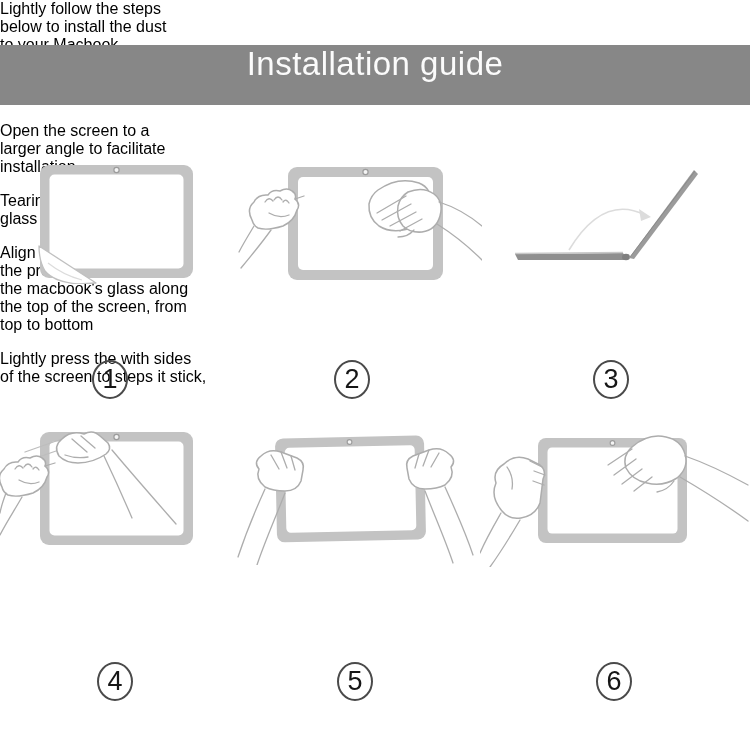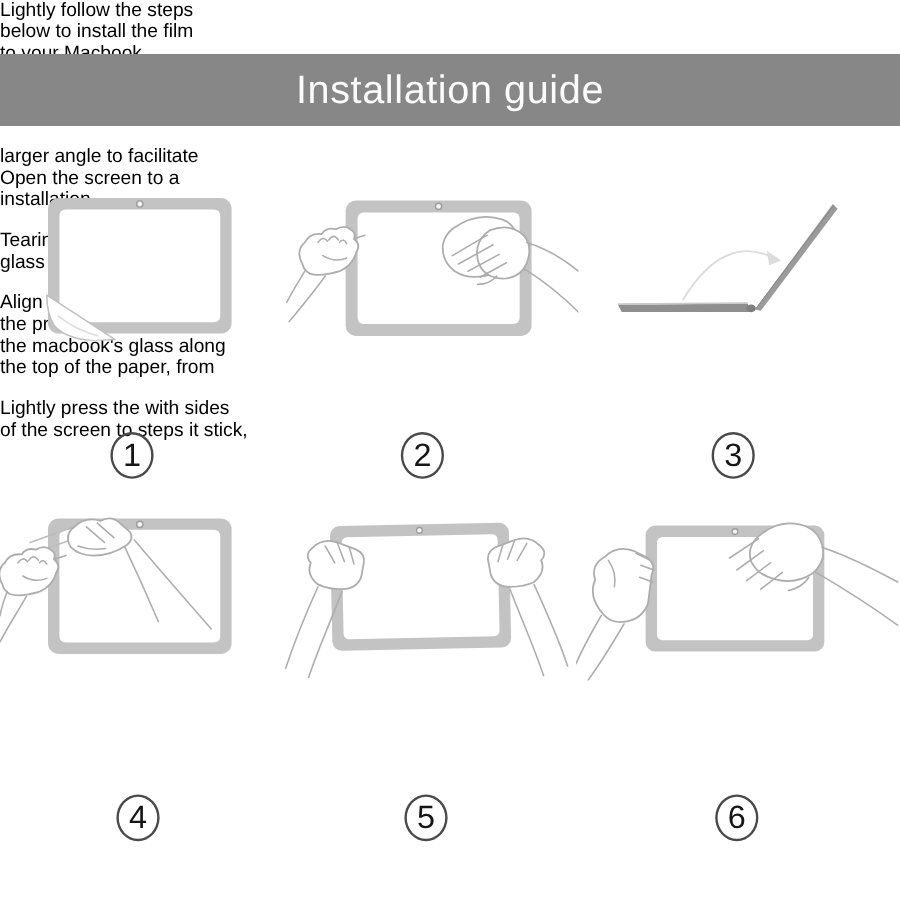--- a/index.html
+++ b/index.html
@@ -1,20 +1,20 @@
 <!DOCTYPE html>
 <html><head>
 <meta charset="utf-8">
 <style>
   html,body{margin:0;padding:0;background:#fff;}
   body{width:750px;height:750px;overflow:hidden;font-family:"Liberation Sans",sans-serif;}
   .page{position:relative;width:750px;height:750px;background:#fff;}
 
   .banner{position:absolute;left:0;top:45px;width:750px;height:60px;background:#878787;
-          display:flex;align-items:center;justify-content:center;}
+          display:flex;align-items:flex-start;justify-content:center;}
   .banner-title{margin:0;font-size:33px;font-weight:400;color:#fbfbfb;letter-spacing:.5px;}
 
   .illus{position:absolute;margin:0;}
   .caption{position:absolute;font-size:16.5px;line-height:25.5px;color:#3b3b3b;white-space:nowrap;}
 
   .stepnum{position:absolute;width:36px;height:39px;box-sizing:border-box;
            border:2px solid #4a4a4a;border-radius:50%;
            display:flex;align-items:center;justify-content:center;
            font-size:27px;color:#161616;}
 
@@ -41,21 +41,21 @@
       <circle cx="80.5" cy="8" r="2.6" fill="#f4f4f4" stroke="#9c9c9c" stroke-width="1.2"></circle>
       <g>
         <path d="M 3 84 L 60 121 L 42 122 Q 18 120 9 109 Q 3 99 3 84 Z" fill="#ffffff" stroke="#c0c0c0" stroke-width="1.3" stroke-linejoin="round"></path>
         <path d="M 12 101 Q 27 113 46 118" fill="none" stroke="#dcdcdc" stroke-width="1.2"></path>
       </g>
     </svg>
   </figure>
   <p class="caption" style="left:48px;top:283px;">
     </p>
     <div>Lightly follow the steps</div>
-    <div>below to install the film</div>
+    <div>below to install the dust</div>
     <div>to your Macbook</div>
   <p></p>
   <div class="stepnum" style="left:92px;top:360px;">1</div>
 
   <figure class="illus" style="left:238px;top:158px;">
     <svg width="244" height="132" viewBox="0 0 244 132">
       <rect class="frame" x="50" y="9" width="155" height="113" rx="9"></rect>
       <rect class="screen" x="60" y="19" width="135" height="93" rx="5"></rect>
       <circle cx="127.5" cy="14" r="2.6" fill="#f4f4f4" stroke="#9c9c9c" stroke-width="1.2"></circle>
       <g>
@@ -98,22 +98,22 @@
       <path d="M 124 100 L 189 12 L 193 16 L 129 101 Z" fill="#9b9b9b"></path>
       <path d="M 125 99 L 190 13" stroke="#858585" stroke-width="0.8"></path>
       <g>
         <path d="M 64 92 Q 98 36 140 57" fill="none" stroke="#dcdcdc" stroke-width="1.6"></path>
         <path d="M 146 59 L 134 51 L 136 63 Z" fill="#dcdcdc"></path>
       </g>
     </svg>
   </figure>
   <p class="caption" style="left:515px;top:283px;">
     </p>
+    <div>Open the screen to a</div>
     <div>larger angle to facilitate</div>
-    <div>Open the screen to a</div>
     <div>installation</div>
   <p></p>
   <div class="stepnum" style="left:593px;top:360px;">3</div>
 
   <figure class="illus" style="left:0px;top:425px;">
     <svg width="252" height="138" viewBox="0 0 252 138">
       <rect class="frame" x="40" y="7" width="153" height="113" rx="9"></rect>
       <rect class="screen" x="49.5" y="16.5" width="134" height="94" rx="5"></rect>
       <circle cx="116.5" cy="12" r="2.6" fill="#f4f4f4" stroke="#9c9c9c" stroke-width="1.2"></circle>
       <g>
@@ -170,21 +170,22 @@
         <path class="fline" d="M 230 62 C 240 84 250 106 258 130"></path>
         <path class="fline" d="M 210 66 C 220 92 230 114 238 138"></path>
       </g>
     </svg>
   </figure>
   <p class="caption" style="left:268px;top:547px;">
     </p>
     <div>Align the round hole above</div>
     <div>the protective sticker with</div>
     <div>the macbook's glass along</div>
-    <div>the top of the paper, from</div>
+    <div>the top of the screen, from</div>
+    <div>top to bottom</div>
   <p></p>
   <div class="stepnum" style="left:337px;top:662px;">5</div>
 
   <figure class="illus" style="left:480px;top:425px;">
     <svg width="270" height="142" viewBox="0 0 270 142">
       <rect class="frame" x="58" y="13" width="149" height="105" rx="8"></rect>
       <rect class="screen" x="67.5" y="22.5" width="130" height="86" rx="4.5"></rect>
       <circle cx="132.5" cy="18" r="2.4" fill="#f4f4f4" stroke="#9c9c9c" stroke-width="1.1"></circle>
       <g>
         <path class="hand" d="M 22 86 Q 10 72 16 58 Q 12 46 24 39 Q 34 29 48 34 L 60 40 Q 67 46 63 54 L 60 78 Q 55 91 41 93 Q 29 95 22 86 Z"></path>

